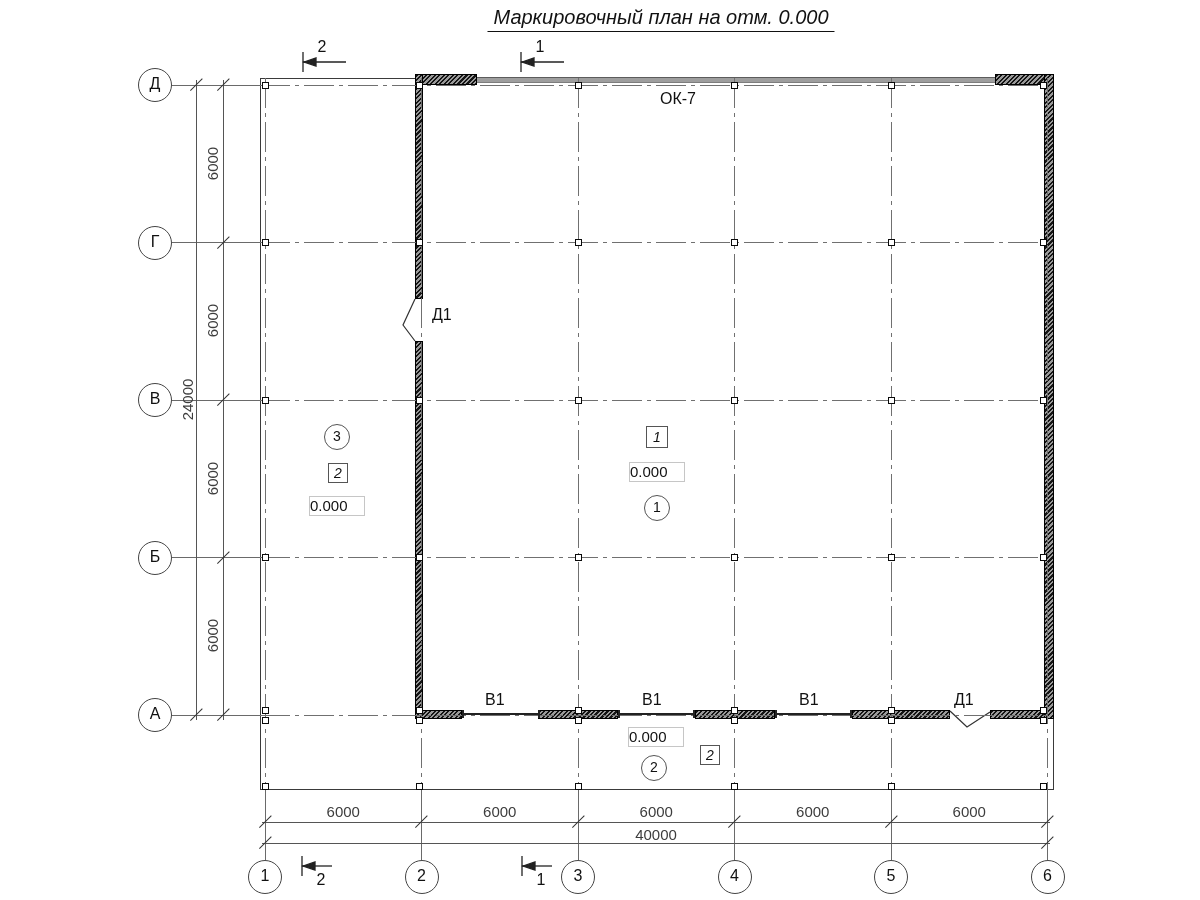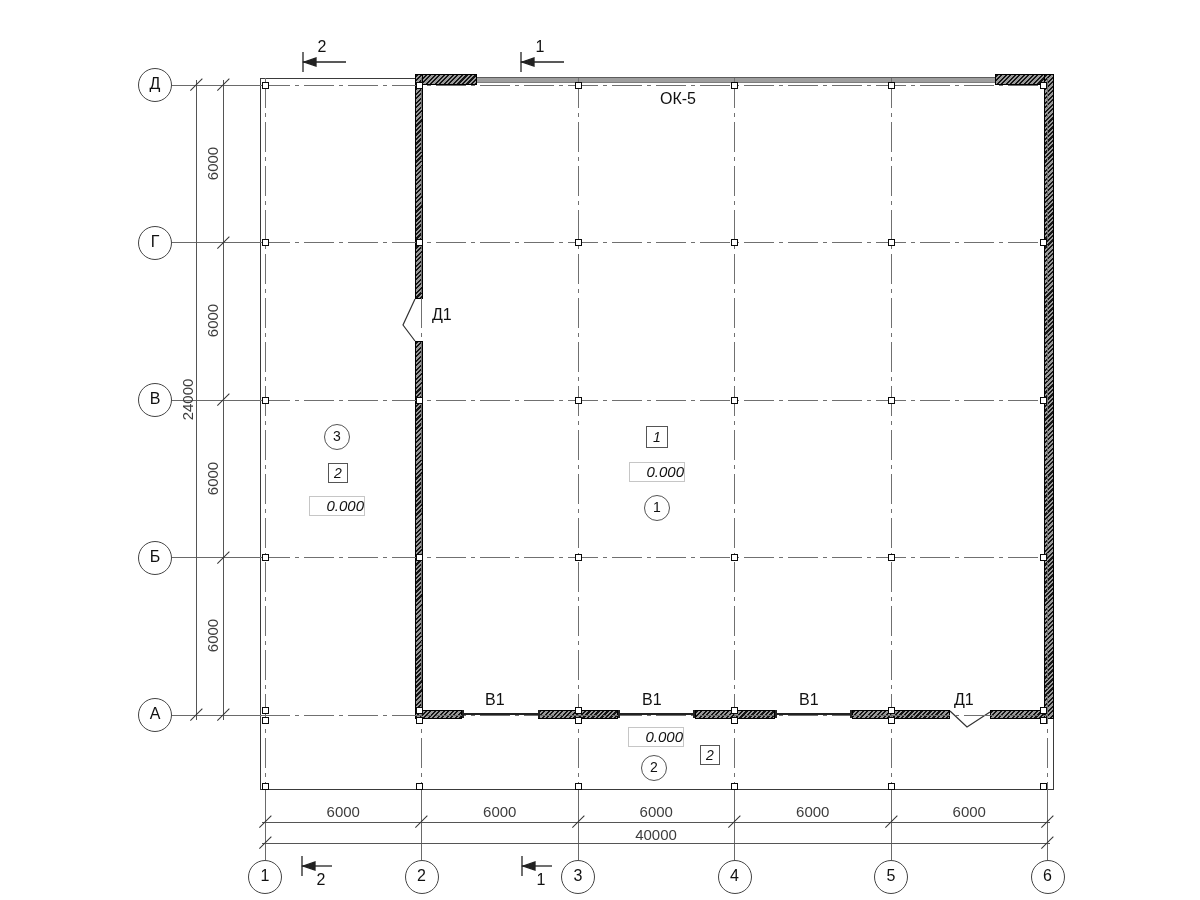--- a/index.html
+++ b/index.html
@@ -44,51 +44,52 @@
   .room-circle {
     position:absolute; width:26px; height:26px; border:1.1px solid #555; border-radius:50%;
     box-sizing:border-box; background:#fff; text-align:center; line-height:23px; font-size:14px; color:#111;
   }
   .type-box {
     position:absolute; border:1.1px solid #555; background:#fff; box-sizing:border-box;
     text-align:center; font-size:14px; font-style:italic; color:#111;
   }
   .elev {
     position:absolute; background:#fff; border:1px solid #c6c6c6; box-sizing:border-box;
-    text-align:right; font-size:15px; line-height:18px; color:#111;font-style:italic;
+    text-align:left; font-size:15px; line-height:18px; color:#111;
   }
   .mark-label { position:absolute; font-size:16px; color:#111; white-space:nowrap; }
   .dim-text { position:absolute; font-size:15px; color:var(--dimtext,#3d3d3d); text-align:center; white-space:nowrap; }
   .dim-text.vert { transform:rotate(-90deg); transform-origin:center; }
   .section-label { position:absolute; font-size:16px; color:#111; width:16px; text-align:center; }
   .gate-line { position:absolute; height:2px; background:#222; }
   .gate-cap { position:absolute; width:2px; height:8px; background:#222; }
   svg.overlay { position:absolute; left:0; top:0; pointer-events:none; }
 </style>
 </head>
 <body>
 
 <div id="sheet">
 
+  <h1 id="title">Маркировочный план на отм. 0.000</h1>
 
   <div class="outline" style="left:260px; top:78px; width:794px; height:712px;"></div>
 
   <div class="wall" style="left:415px; top:74px; width:62px; height:11px;"></div>
   <div class="wall" style="left:995px; top:74px; width:59px; height:11px;"></div>
   <div class="wall" style="left:1044px; top:74px; width:10px; height:645px;"></div>
   <div class="wall" style="left:415px; top:74px; width:8px; height:225px;"></div>
   <div class="wall" style="left:415px; top:341px; width:8px; height:378px;"></div>
   <div class="wall" style="left:415px; top:710px; width:47px; height:9px;"></div>
   <div class="wall" style="left:538px; top:710px; width:80px; height:9px;"></div>
   <div class="wall" style="left:695px; top:710px; width:80px; height:9px;"></div>
   <div class="wall" style="left:852px; top:710px; width:98px; height:9px;"></div>
   <div class="wall" style="left:990px; top:710px; width:55px; height:9px;"></div>
 
   <div id="window-band" style="left:477px; top:77px; width:518px; height:6px;"></div>
-  <div class="mark-label" style="left:660px; top:90px;">ОК-5</div>
+  <div class="mark-label" style="left:660px; top:90px;">ОК-7</div>
 
   <div class="mark-label" style="left:432px; top:306px;">Д1</div>
   <div class="mark-label" style="left:954px; top:691px;">Д1</div>
   <div class="mark-label" style="left:485px; top:691px;">В1</div>
   <div class="mark-label" style="left:642px; top:691px;">В1</div>
   <div class="mark-label" style="left:799px; top:691px;">В1</div>
 
   <div class="type-box" style="left:646px; top:426px; width:22px; height:22px; line-height:20px;">1</div>
   <div class="elev" style="left:629px; top:462px; width:56px; height:20px;">0.000</div>
   <div class="room-circle" style="left:644px; top:495px;">1</div>

